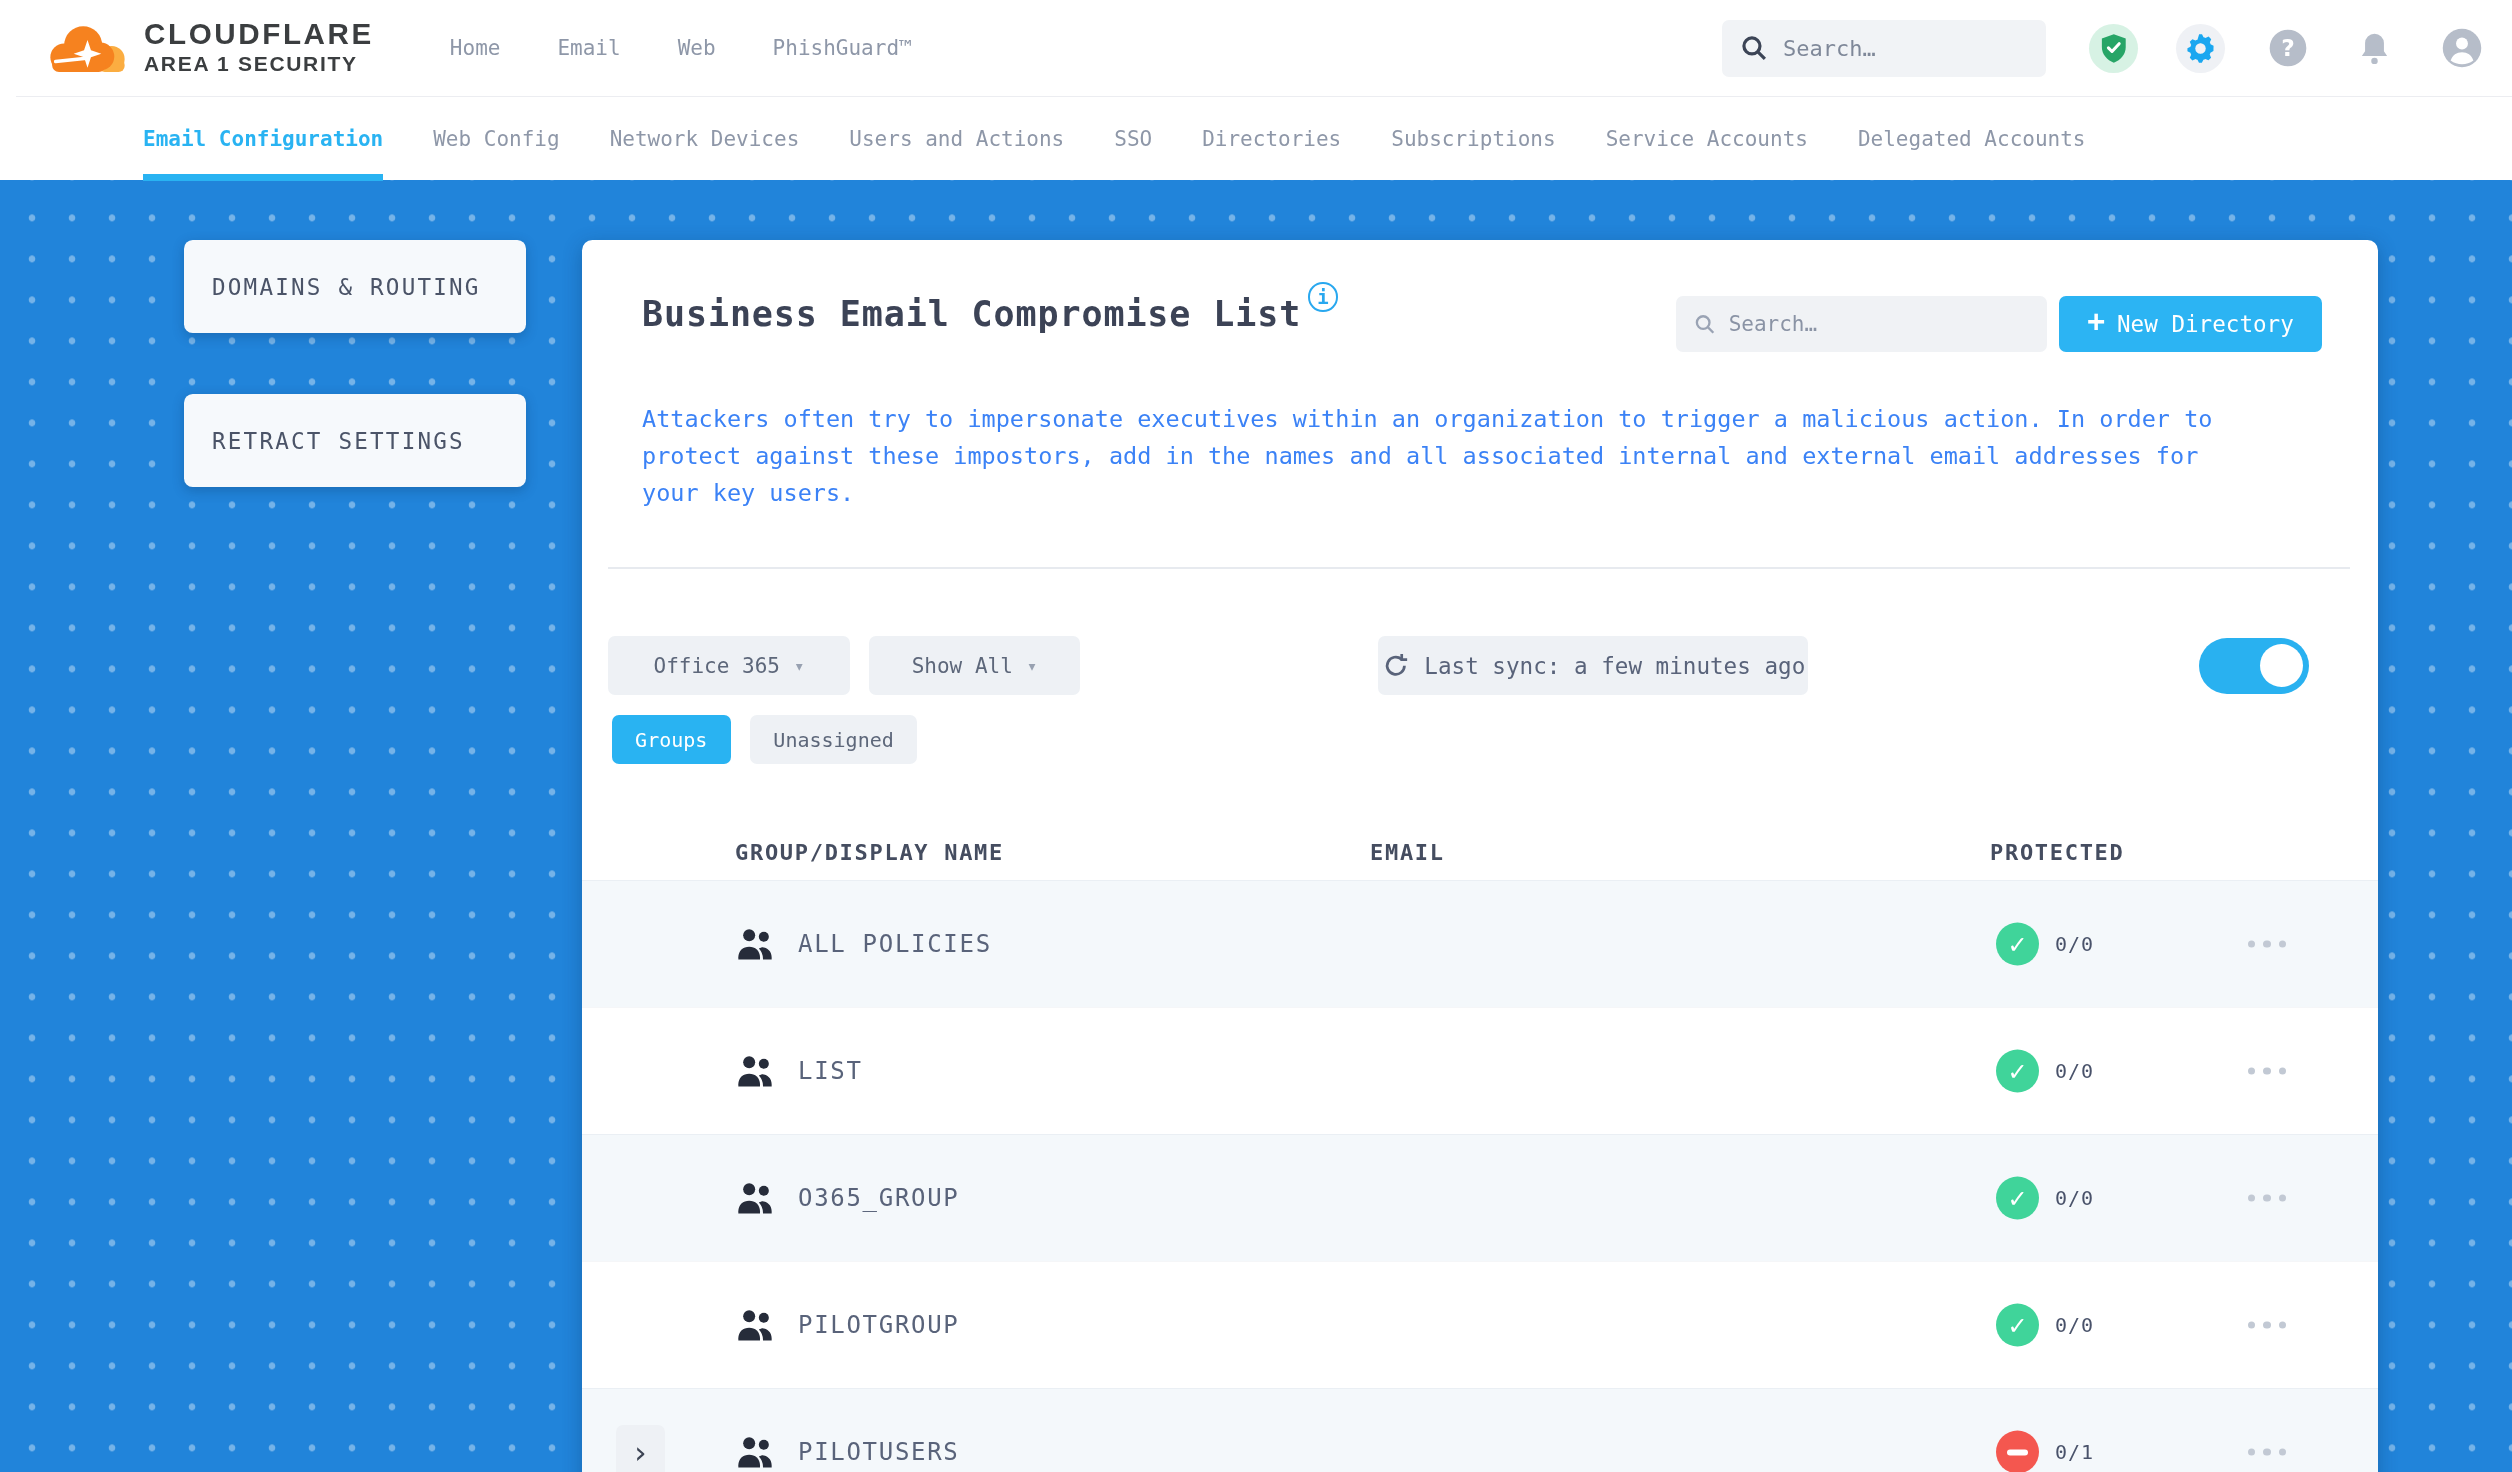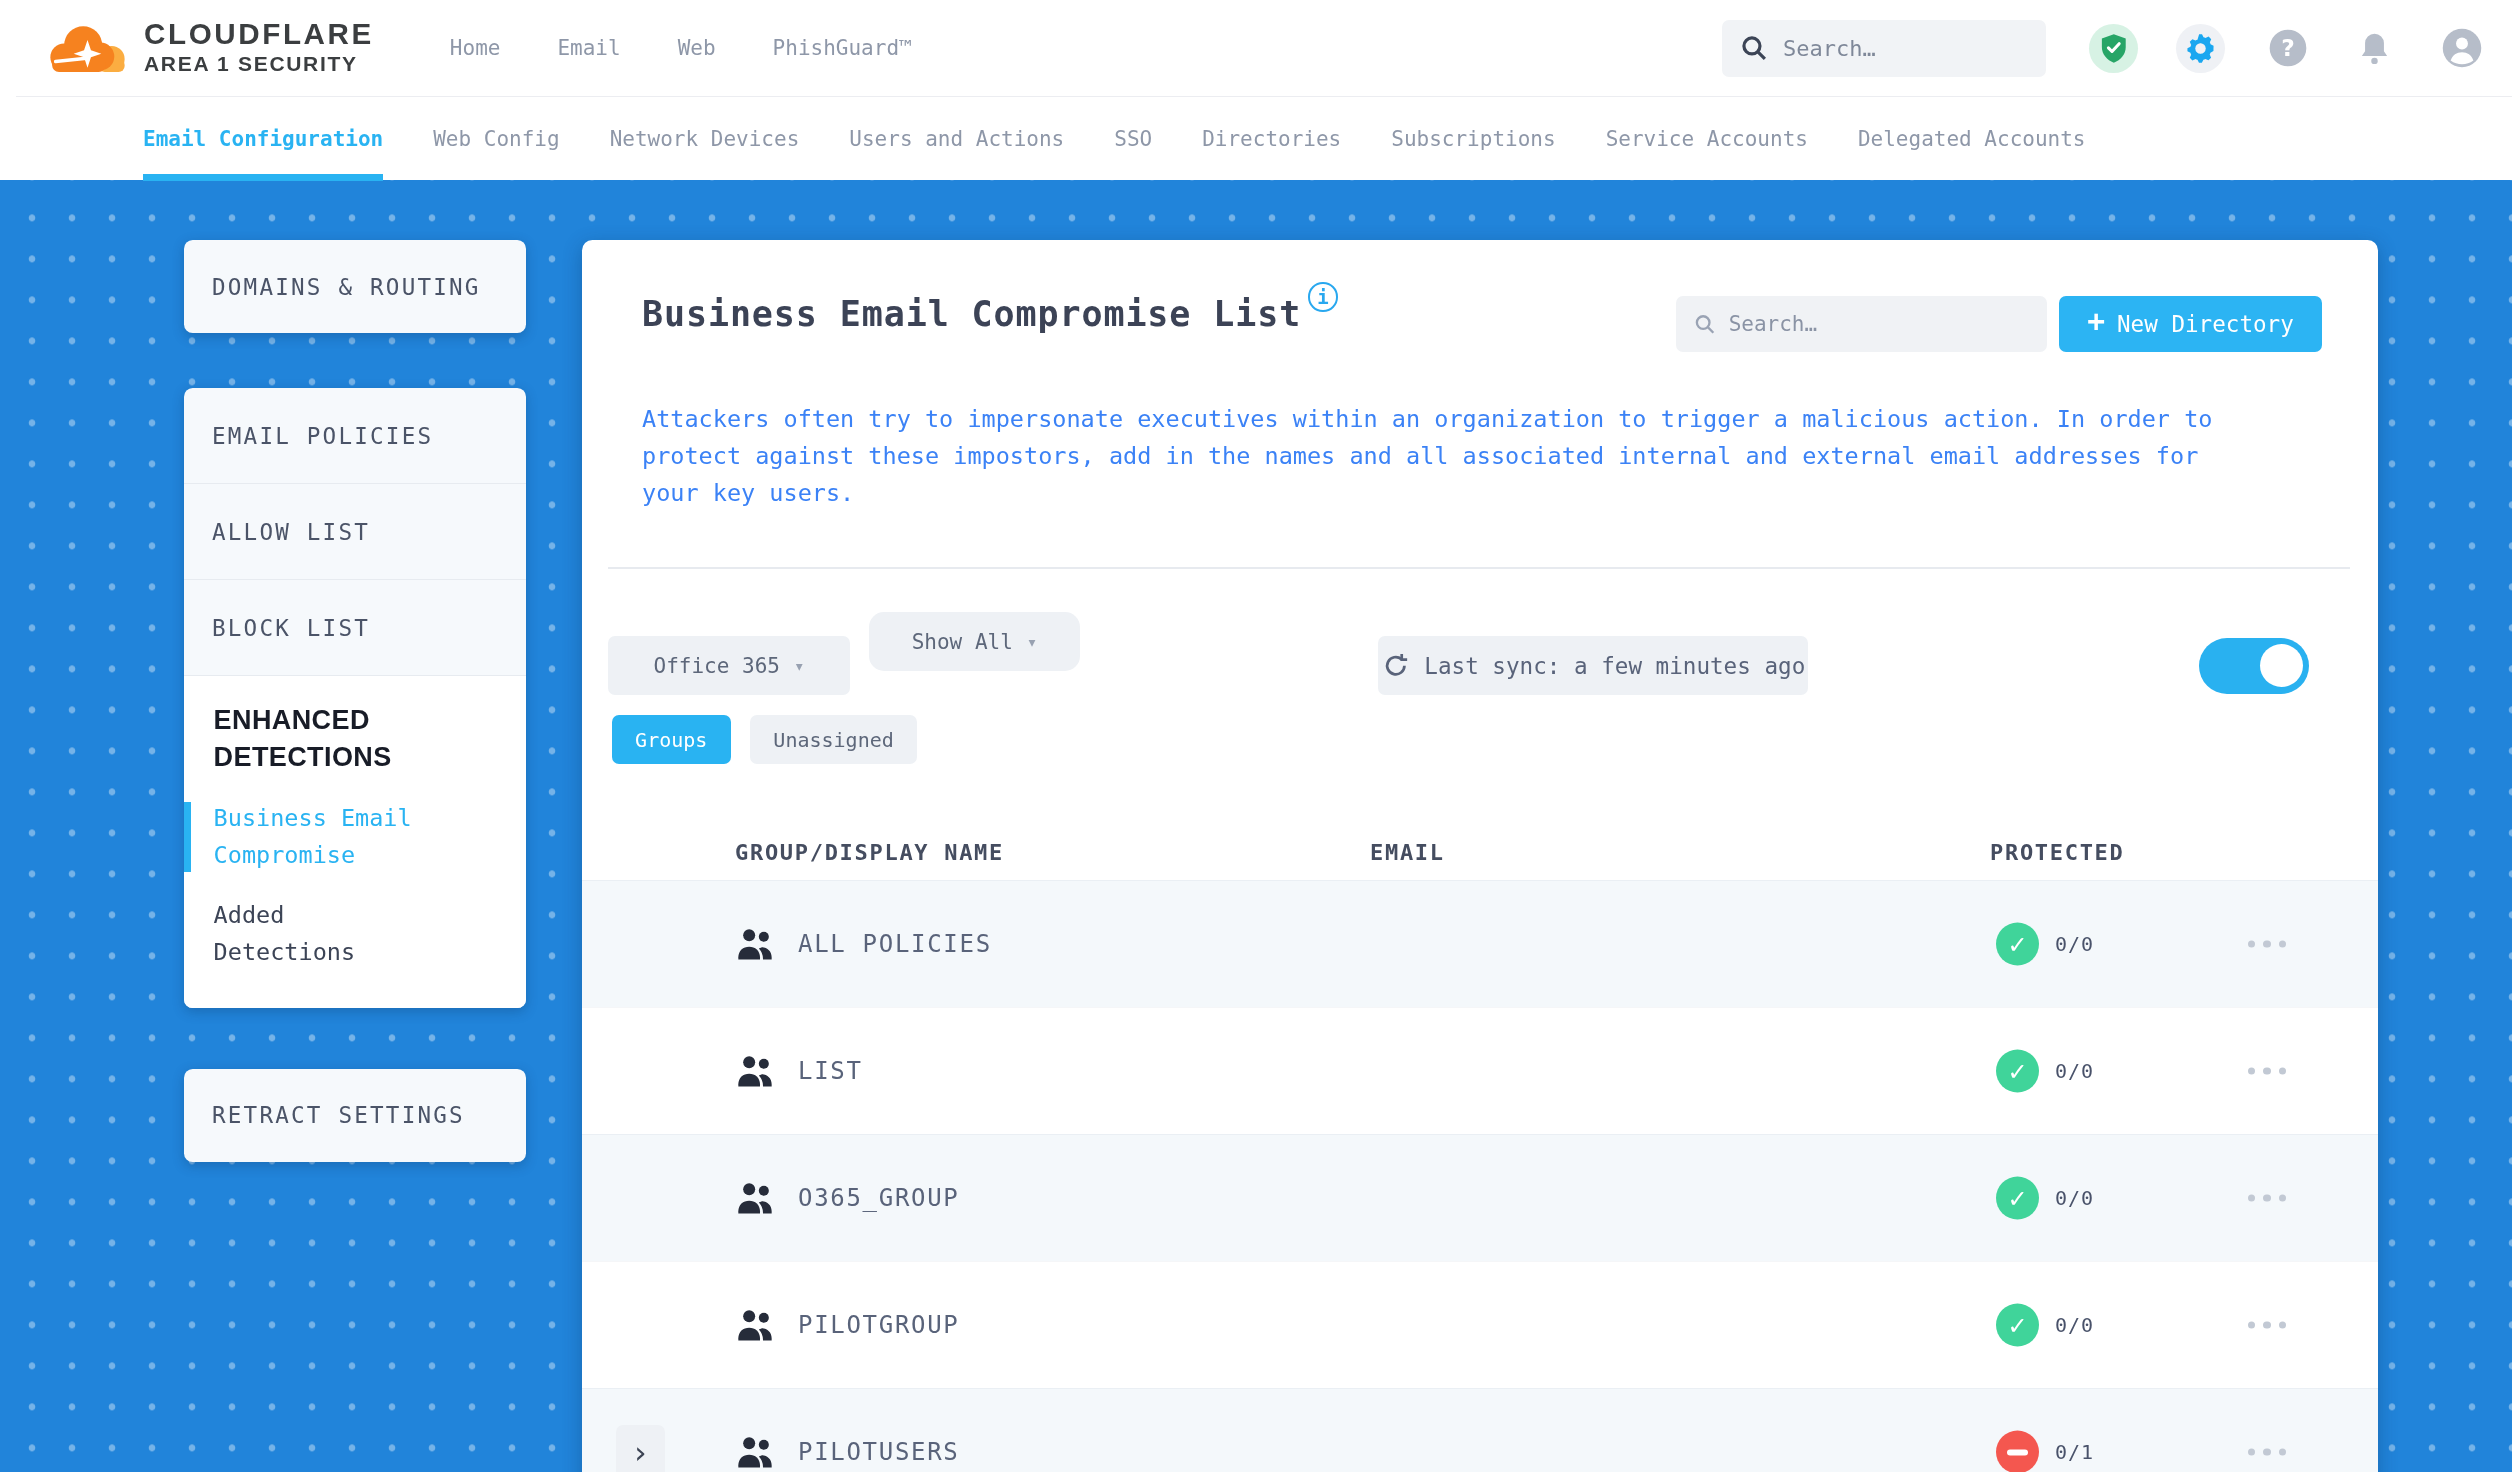--- a/index.html
+++ b/index.html
@@ -91,21 +91,21 @@
   .desc { position:absolute; left:60px; top:161px; width:1613px; font-size:23.5px;
     line-height:37px; color:#3b82f6; }
   .divider { position:absolute; left:26px; top:327px; width:1742px; height:1.7px;
     background:#e7eaef; }
 
   .chip { position:absolute; height:59px; background:#eef1f5; border-radius:7px;
     display:flex; align-items:center; justify-content:center; gap:14px; font-size:21px;
     color:#5d677a; cursor:pointer; }
   .chip .caret { font-size:17.4px; color:#98a1b1; }
   .chip-office { left:26px; top:396px; width:242px; }
-  .chip-show { left:287px; top:372px; width:211px;border-radius:15px; }
+  .chip-show { left:287px; top:396px; width:211px; }
   .chip-sync { left:796px; top:396px; width:430px; font-size:22.6px; color:#56607б; }
   .chip-sync { color:#59637a; }
   .autosync-label { position:absolute; left:1323px; top:396px; height:59px; display:flex;
     align-items:center; font-size:22.6px; font-weight:700; letter-spacing:1.7px; color:#454e62; }
   .toggle { position:absolute; left:1617px; top:398px; width:110px; height:56px;
     background:#29b1f0; border-radius:28px; cursor:pointer; }
   .toggle .knob { position:absolute; right:6px; top:6px; width:43px; height:43px;
     background:#fff; border-radius:50%; }
 
   .view-tabs { position:absolute; left:29.6px; top:475px; display:flex; gap:19px; }
@@ -228,30 +228,20 @@
       <span class="subnav-tab">Service Accounts</span>
       <span class="subnav-tab">Delegated Accounts</span>
     </nav>
 
   <div class="workspace">
 
     <aside class="side">
         <div class="side-card single">
           <div class="side-link">DOMAINS &amp; ROUTING</div>
         </div>
-        <div class="side-card">
-          <div class="side-link">EMAIL POLICIES</div>
-          <div class="side-link">ALLOW LIST</div>
-          <div class="side-link">BLOCK LIST</div>
-          <div class="active-zone">
-            <div class="side-section">ENHANCED DETECTIONS</div>
-            <div class="side-sublink active">Business Email Compromise</div>
-            <div class="side-sublink">Added Detections</div>
-          </div>
-        </div>
         <div class="side-card single">
           <div class="side-link">RETRACT SETTINGS</div>
         </div>
       </aside>
 
     <section class="panel">
 
       <div class="panel-title-row">
         <h1 class="panel-title">Business Email Compromise List</h1>
         <span class="info-icon">i</span>

